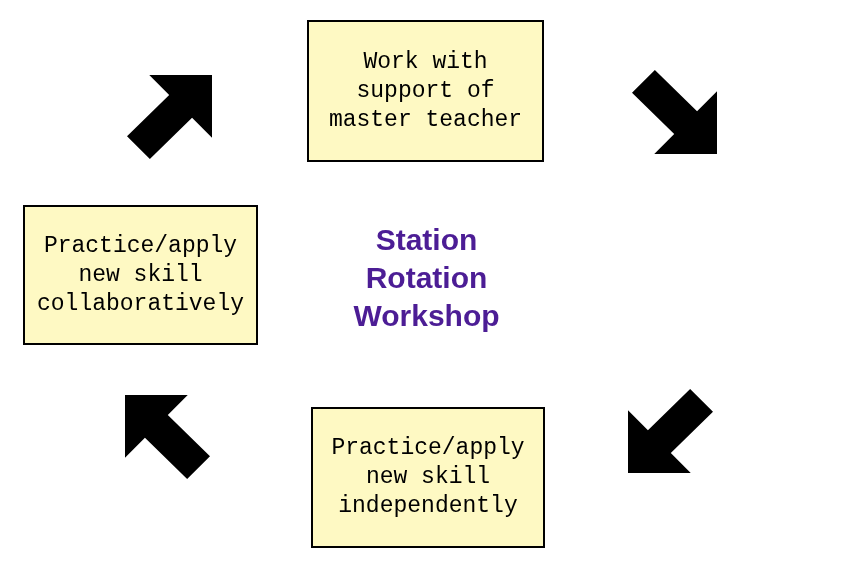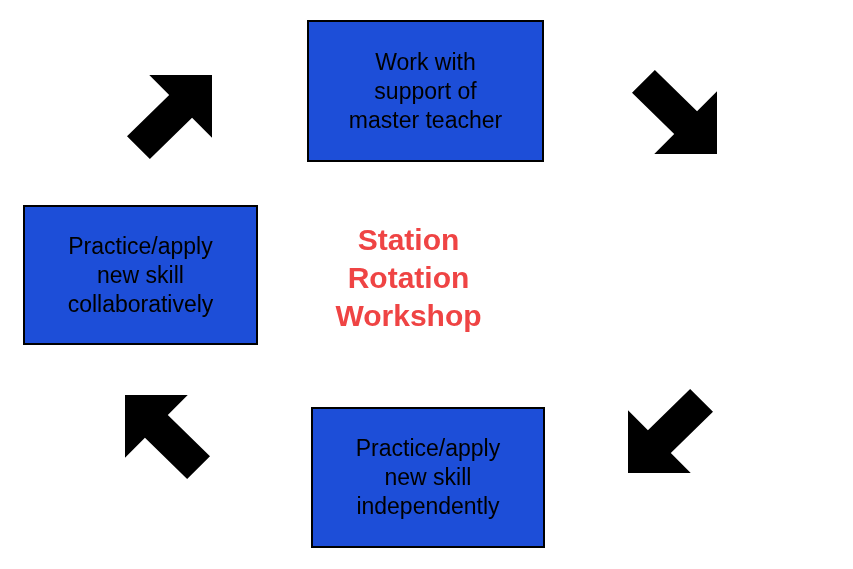--- a/index.html
+++ b/index.html
@@ -13,48 +13,49 @@
     height: 569px;
     background: #ffffff;
     overflow: hidden;
     font-family: "Liberation Sans", sans-serif;
     color: #000000;
   }
   .node {
     position: absolute;
     box-sizing: border-box;
     border: 2px solid #000000;
-    background: #1d4ed8;
+    background: #fef9c3;
     display: flex;
     align-items: center;
     justify-content: center;
     text-align: center;
+    font-family: Liberation Mono, monospace;
   }
   .node-label {
     font-size: 23px;
     line-height: 29px;
     white-space: pre-line;
     color: #000000;
   }
   .node-top    { left: 307px; top: 20px;  width: 237px; height: 142px; }
   .node-right  { left: 595px; top: 204px; width: 236px; height: 141px; }
   .node-bottom { left: 311px; top: 407px; width: 234px; height: 141px; }
   .node-left   { left: 23px;  top: 205px; width: 235px; height: 140px; }
 
   .diagram-title {
     position: absolute;
-    left: 288px;
+    left: 306px;
     top: 221px;
     width: 241px;
     text-align: center;
     font-weight: bold;
     font-size: 30px;
     line-height: 38px;
     white-space: pre-line;
-    color: #ef4444;
+    color: #4c1d95;
   }
 
   .arrow {
     position: absolute;
     width: 85px;
     height: 84px;
   }
   .arrow svg {
     display: block;
     width: 100%;

